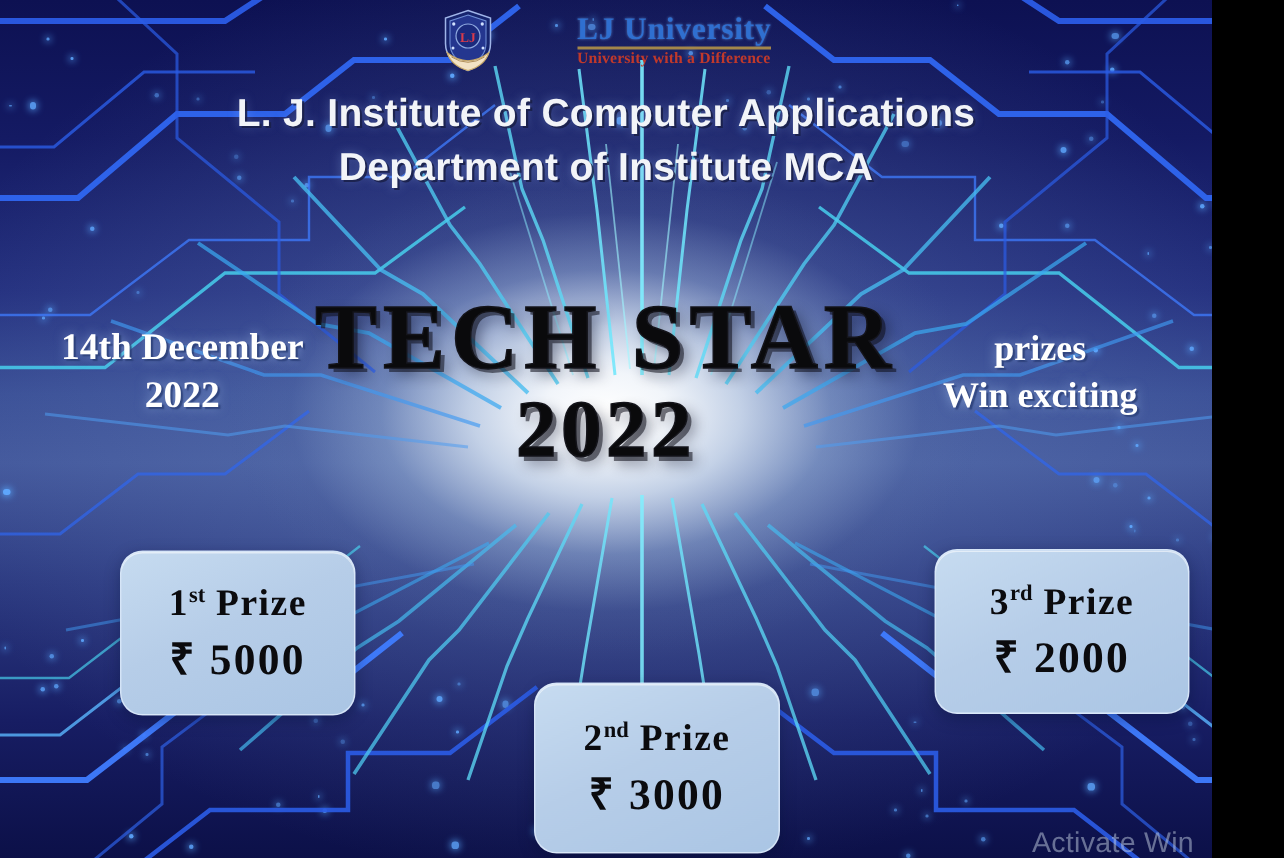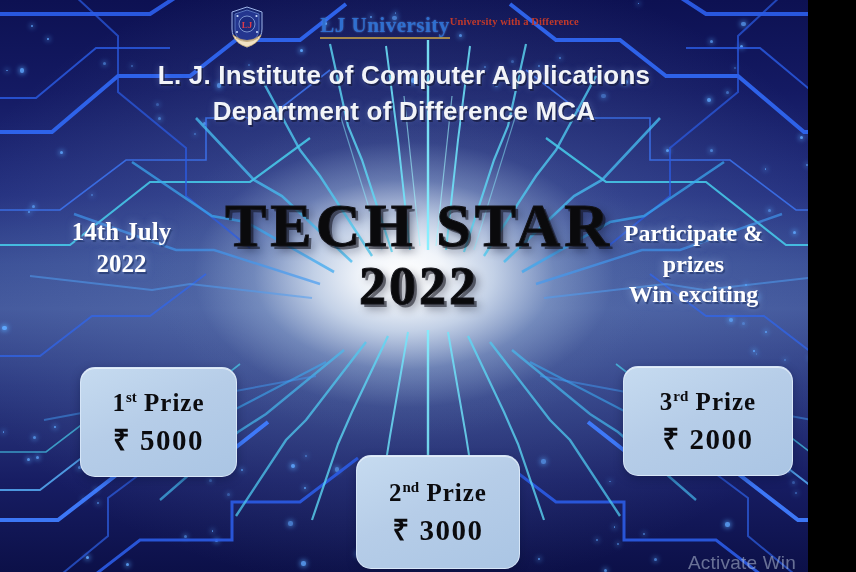--- a/index.html
+++ b/index.html
@@ -27,21 +27,21 @@
   
   .rays{position:absolute;inset:0;pointer-events:none;}
   .rays svg{position:absolute;inset:0;width:856px;height:572px;}
 
   
   .brandbar{
     position:absolute;top:6px;left:0;width:100%;
     display:flex;justify-content:center;align-items:center;gap:7px;
   }
   .crest{width:36px;height:42px;flex:0 0 auto;}
-  .brandtext{display:flex;line-height:1;margin-left:48px;}
+  .brandtext{display:flex;flex-direction:column;line-height:1;margin-left:48px;}
   .brandname{
     font-family:"Liberation Serif",serif;
     font-weight:bold;font-size:21px;letter-spacing:.5px;
     color:#2f6fd0;
     text-shadow:0 0 2px rgba(120,180,255,.6);
     border-bottom:2px solid #a3864a;
     padding-bottom:1px;
   }
   .brandtag{
     font-family:"Liberation Serif",serif;
@@ -52,21 +52,21 @@
   .headlines{
     position:absolute;top:58px;left:0;width:100%;
     text-align:center;color:#f2f4f8;
     font-weight:bold;font-size:26px;line-height:1.38;
     letter-spacing:.2px;
     text-shadow:1.5px 1.5px 0 rgba(25,30,70,.85), 0 0 7px rgba(160,195,255,.35);
   }
   .headlines div{margin:0;}
 
   
-  .title-wrap{position:absolute;top:196px;left:0;width:100%;text-align:center;padding-left:15px;}
+  .title-wrap{position:absolute;top:196px;left:0;width:100%;text-align:center;}
   .title-main{
     font-family:"Liberation Serif",serif;
     font-weight:bold;
     font-size:62px;line-height:.96;
     letter-spacing:4px;
     color:#0a0a0c;
     text-shadow:3px 3px 0 rgba(15,15,25,.55), 5px 5px 9px rgba(10,15,40,.45);
     -webkit-text-stroke:1px #14141a;
   }
   .title-year{
@@ -337,35 +337,34 @@
       </svg>
     </span>
     <span class="brandtext">
       <span class="brandname">LJ University</span>
       <span class="brandtag">University with a Difference</span>
     </span>
   </div>
 
   <div class="headlines">
     <div>L. J. Institute of Computer Applications</div>
-    <div>Department of Difference MCA</div>
+    <div>Department of Institute MCA</div>
   </div>
 
   <div class="title-wrap">
     <div class="title-main">TECH STAR</div>
     <div class="title-year">2022</div>
   </div>
 
   <div class="side side-date">
-    <div>14th July</div>
+    <div>14th December</div>
     <div>2022</div>
   </div>
 
   <div class="side side-prizes">
-    <div>Participate &amp;</div>
     <div>prizes</div>
     <div>Win exciting</div>
   </div>
 
   <div class="card" id="card-1">
     <div class="p-label">
       <span>1</span><sup>st</sup><span> Prize</span>
     </div>
     <div class="p-amount">₹ 5000</div>
   </div>

